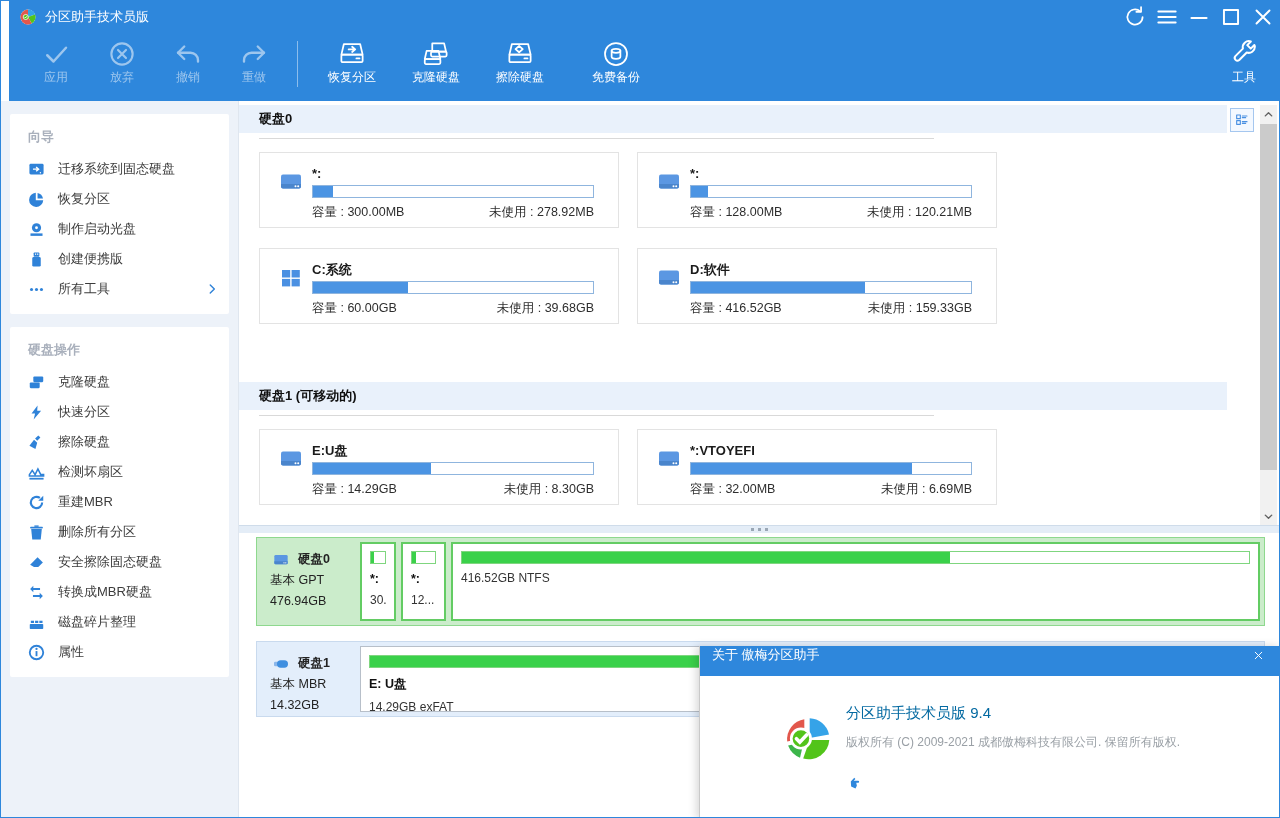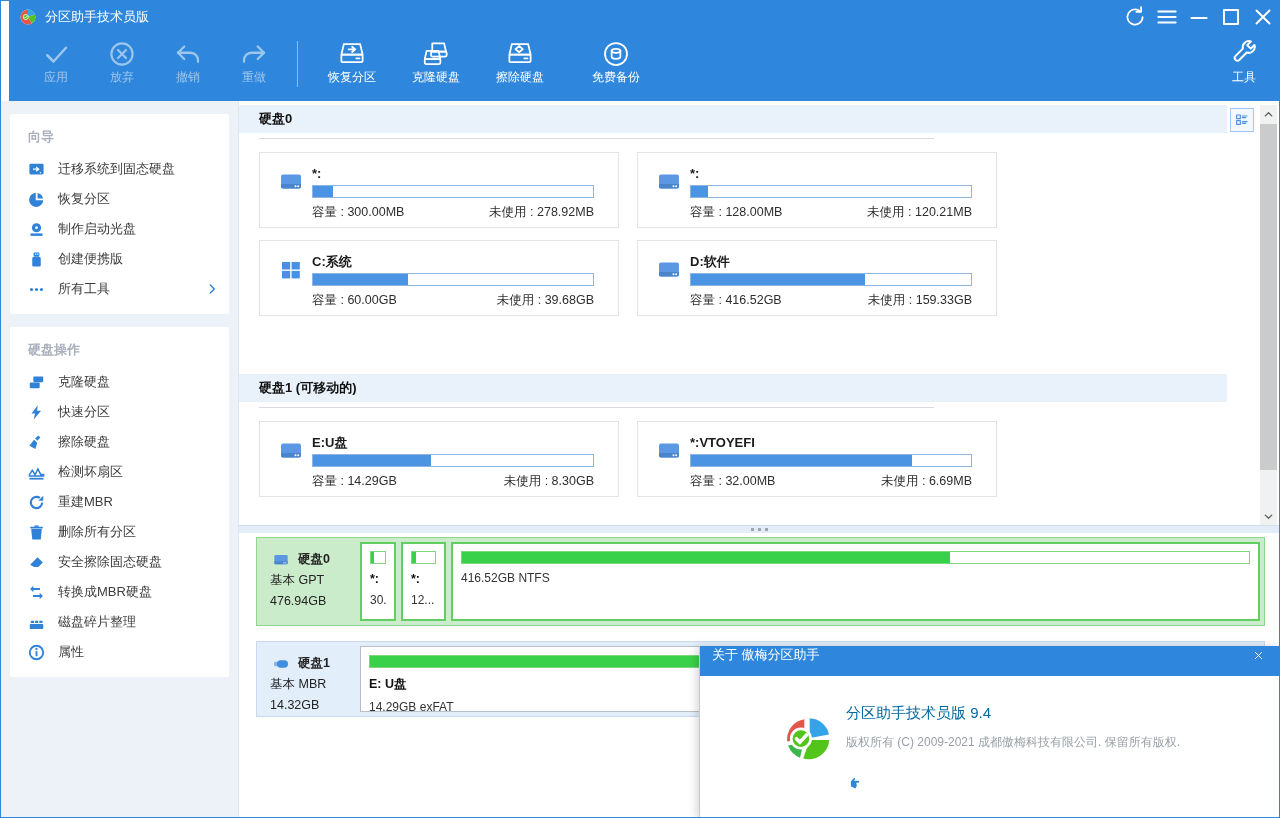--- a/index.html
+++ b/index.html
@@ -41,21 +41,21 @@
 
   
   .main { position:relative; flex:1; height:100%; background:#fff; }
 
   
   .scrollpane { position:absolute; left:0; top:0; right:0; height:424px; background:#fff; overflow:hidden; padding-top:4px; }
   .sec-header { height:28px; background:#e9f1fb; display:flex; align-items:center; padding-left:20px;
                 font-weight:700; color:#111; font-size:13px; width:calc(100% - 52px); }
   .sec-line { height:1px; background:#d9d9d9; margin:5px 0 0 20px; width:675px; }
   .cards { display:flex; gap:18px; margin:13px 0 0 20px; }
-  .cards.row2 { margin-top:12px; }
+  .cards.row2 { margin-top:20px; }
   .sec2 { margin-top:58px; }
   .pcard { width:360px; height:76px; border:1px solid #e3e3e3; background:#fff; display:flex; padding:14px 24px 0 18px; cursor:pointer; }
   .pcard .p-ic { width:26px; height:24px; margin-top:3px; flex:none; }
   .pcard .p-body { margin-left:8px; flex:1; }
   .pcard .p-name { font-size:13px; font-weight:700; color:#1b1b1b; line-height:13px; }
   .pcard .p-bar { margin-top:5px; height:13px; border:1px solid #8fb5de; background:#fff; }
   .pcard .p-fill { height:100%; background:#4b94e3; }
   .pcard .p-foot { margin-top:6px; display:flex; justify-content:space-between; font-size:12.5px; color:#2e2e2e; }
 
   

